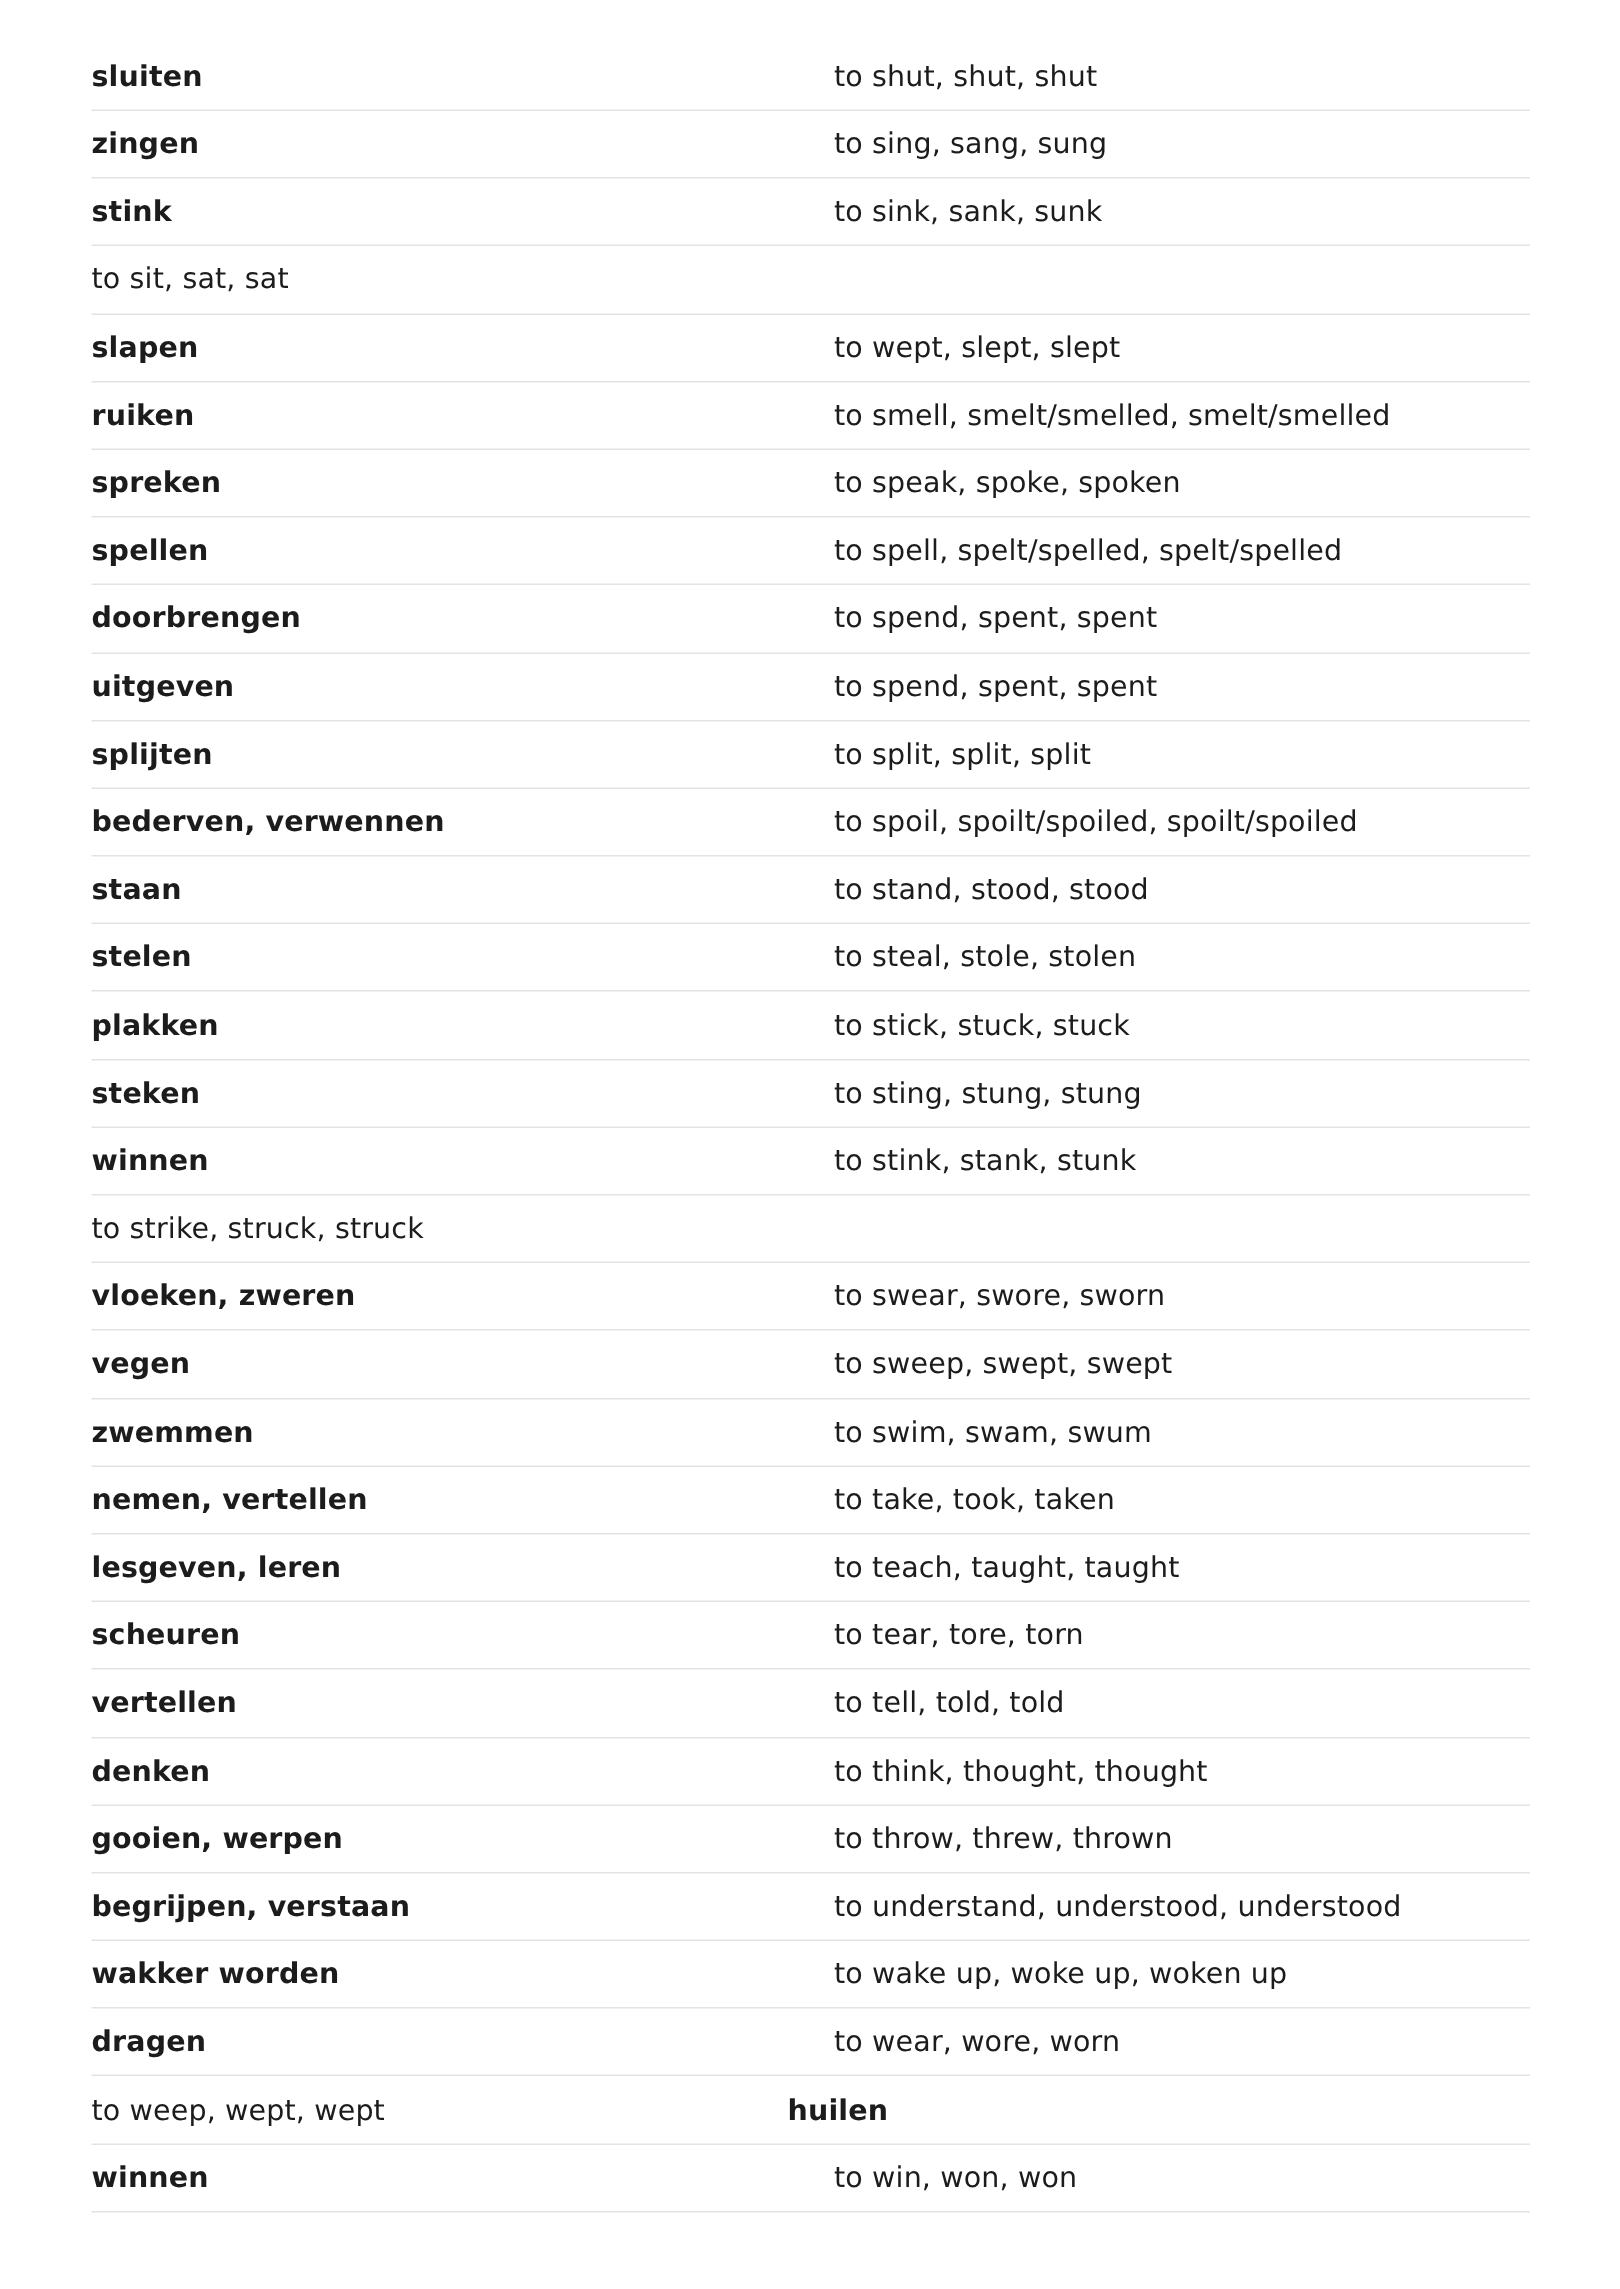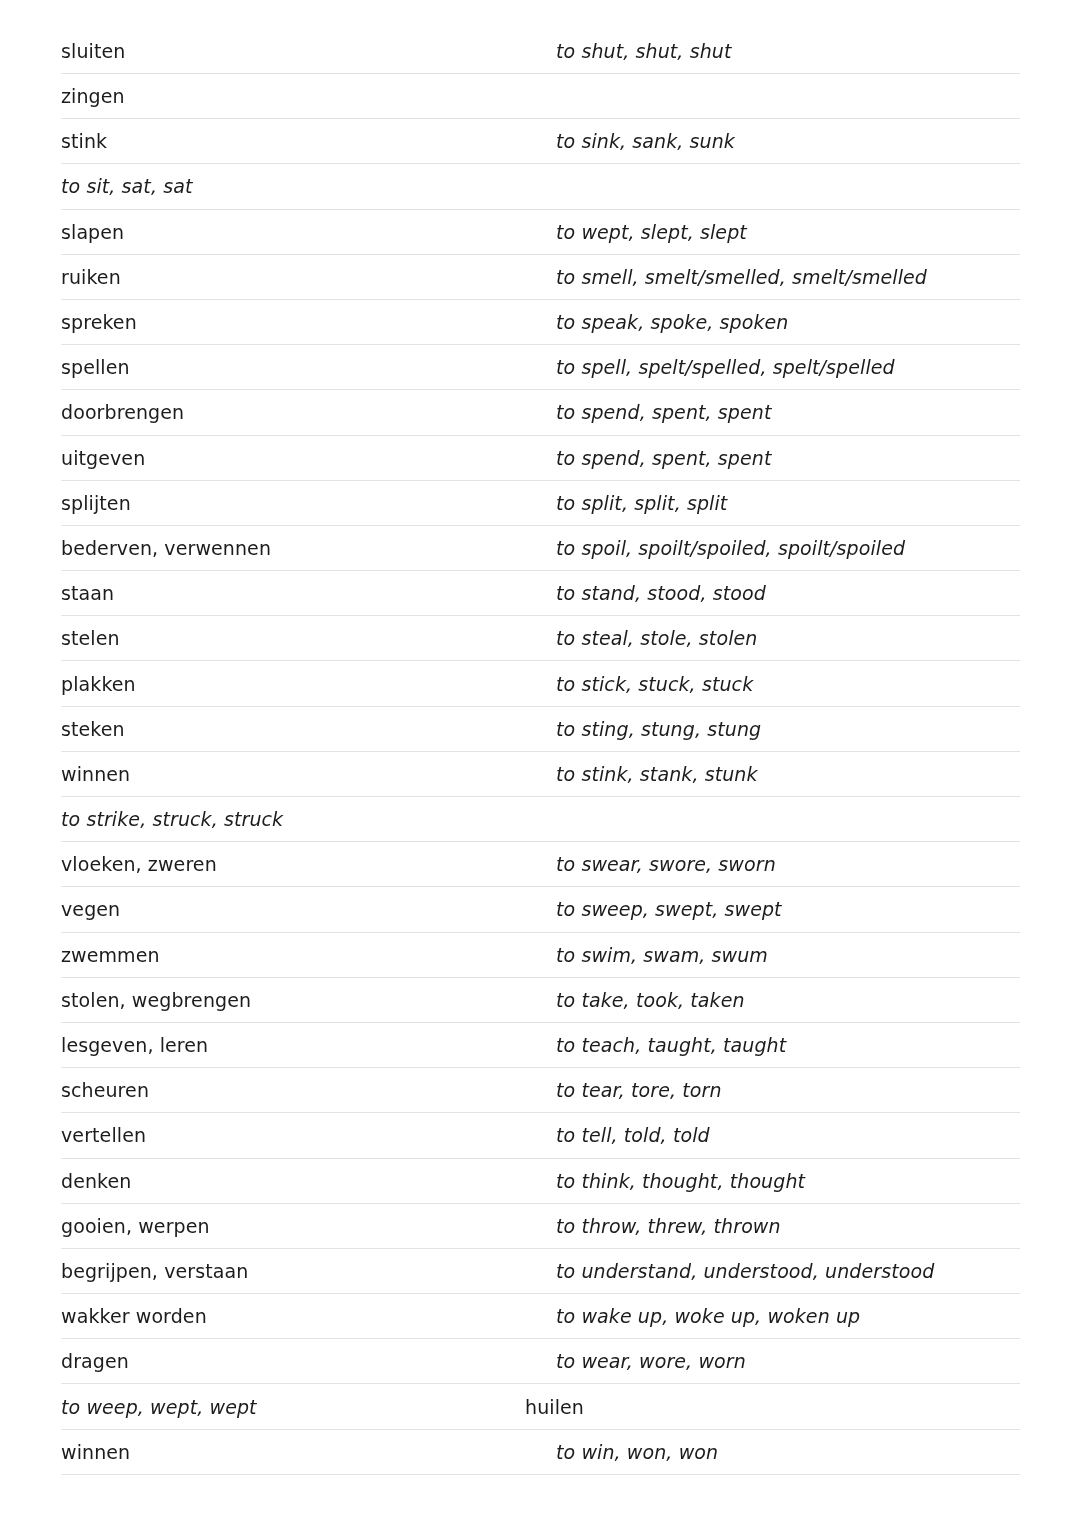--- a/index.html
+++ b/index.html
@@ -33,36 +33,37 @@
     }
     .cell {
       font-size: 19px;
       letter-spacing: 0.1px;
       white-space: nowrap;
       line-height: 1;
       padding-top: 1px;
     }
     .cell.dutch {
       width: 495px;
+      font-weight: bold;
     }
     .cell.english {
       flex: 1;
-      font-style: italic;
     }
   </style>
 </head>
 <body>
 
 <div class="table" id="vocab-table">
     <div class="row">
       <div class="cell dutch">sluiten</div>
       <div class="cell english">to shut, shut, shut</div>
     </div>
     <div class="row">
       <div class="cell dutch">zingen</div>
+      <div class="cell english">to sing, sang, sung</div>
     </div>
     <div class="row">
       <div class="cell dutch">stink</div>
       <div class="cell english">to sink, sank, sunk</div>
     </div>
     <div class="row">
       <div class="cell english">to sit, sat, sat</div>
     </div>
     <div class="row">
       <div class="cell dutch">slapen</div>
@@ -125,21 +126,21 @@
     </div>
     <div class="row">
       <div class="cell dutch">vegen</div>
       <div class="cell english">to sweep, swept, swept</div>
     </div>
     <div class="row">
       <div class="cell dutch">zwemmen</div>
       <div class="cell english">to swim, swam, swum</div>
     </div>
     <div class="row">
-      <div class="cell dutch">stolen, wegbrengen</div>
+      <div class="cell dutch">nemen, vertellen</div>
       <div class="cell english">to take, took, taken</div>
     </div>
     <div class="row">
       <div class="cell dutch">lesgeven, leren</div>
       <div class="cell english">to teach, taught, taught</div>
     </div>
     <div class="row">
       <div class="cell dutch">scheuren</div>
       <div class="cell english">to tear, tore, torn</div>
     </div>

